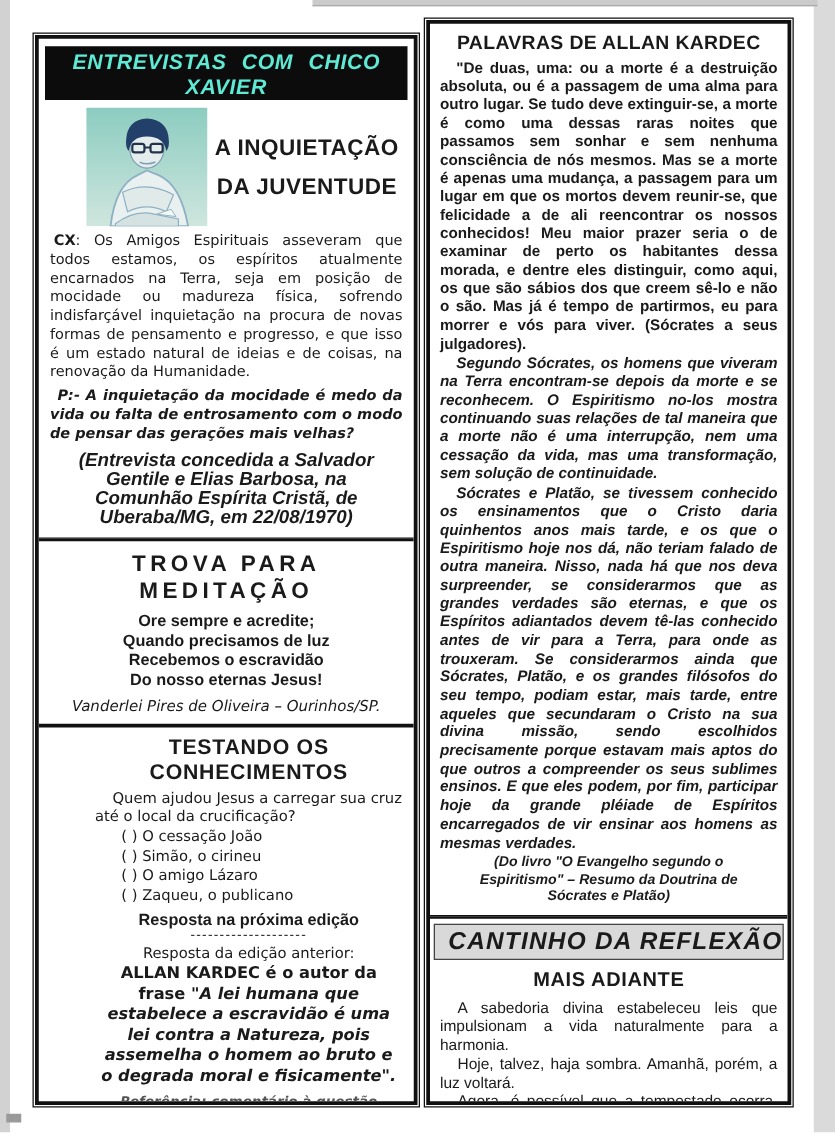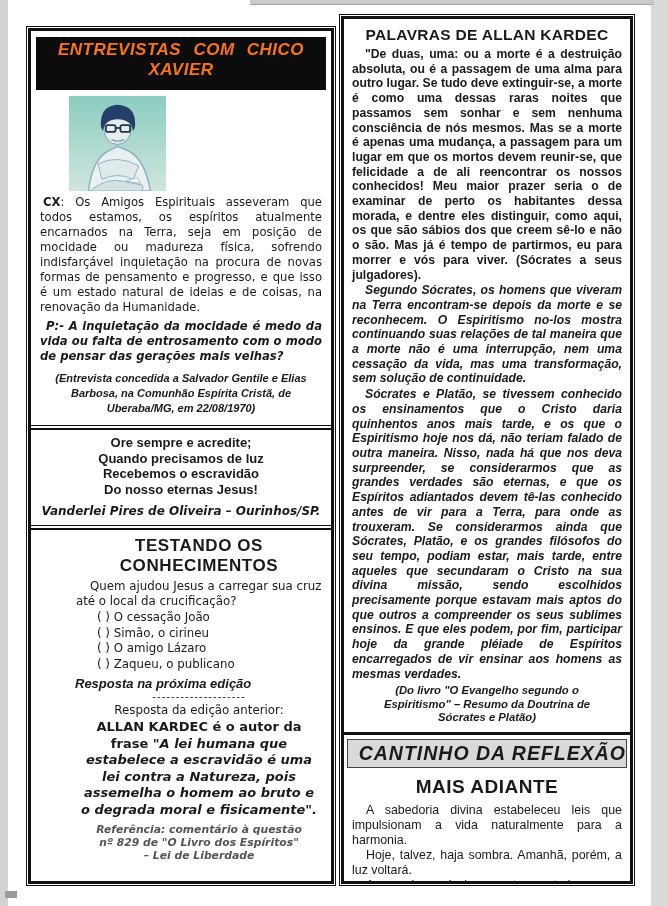--- a/index.html
+++ b/index.html
@@ -20,46 +20,46 @@
     border:3px solid #111;outline:1px solid #111;outline-offset:1px;
     overflow:hidden;display:flex;flex-direction:column;
   }
   .box-left{left:28px;top:28px;width:306px;height:856px;}
   .box-right{left:341px;top:16px;width:292px;height:868px;}
 
   .sep{height:2px;border-top:1px solid #111;border-bottom:2px solid #111;margin:3px 0;}
 
   
   .headerbar{
-    margin:6px 5px 4px 5px;background:#0c0c0c;color:#f97316;
+    margin:6px 5px 4px 5px;background:#0c0c0c;color:#5eead4;
     font-style:italic;font-weight:bold;font-size:17px;letter-spacing:.5px;word-spacing:7px;
-    text-align:center;padding:3px 0 10px 0;
+    text-align:center;padding:3px 0 0 0;
   }
   .article-top{display:flex;align-items:center;padding:2px 6px 2px 0;}
   .photo{width:97px;height:95px;margin-left:38px;flex:none;}
   .photo svg{display:block;width:100%;height:100%;}
   .art-title{
     flex:1;text-align:center;font-weight:bold;font-size:18px;line-height:31px;letter-spacing:.4px;
   }
   .para{margin:2px 9px;font-size:12.3px;line-height:15px;text-align:justify;}
   .q-para{font-family:"DejaVu Sans",sans-serif;font-weight:bold;font-style:italic;font-size:11.6px;text-indent:6px;}
   .a-para{font-family:"DejaVu Sans",sans-serif;font-size:11.6px;text-indent:3px;}
   .a-para .lead{font-weight:bold;}
   .credit{
-    margin:5px 14px 6px 14px;text-align:center;font-weight:bold;font-style:italic;font-size:11px;line-height:15px;
+    margin:5px 14px 6px 14px;text-align:center;font-weight:bold;font-style:italic;font-size:15px;line-height:15px;
   }
   .trova{padding:2px 8px 4px 8px;text-align:center;}
   .trova-title{font-weight:bold;font-size:18px;letter-spacing:3.5px;margin:3px 0 6px 0;}
   .trova-lines{font-weight:bold;font-size:13px;line-height:15.5px;}
-  .trova-author{font-weight:bold;font-style:italic;font-size:12px;margin-top:7px;font-family:"DejaVu Sans",sans-serif;}
+  .trova-author{font-weight:normal;font-style:italic;font-size:12px;margin-top:7px;font-family:"DejaVu Sans",sans-serif;}
   .quiz{padding:1px 8px 0 8px;margin-left:36px;}
   .quiz-title{text-align:center;font-weight:bold;font-size:17px;letter-spacing:.6px;margin:2px 0 3px 0;}
   .quiz-question{font-family:"DejaVu Sans",sans-serif;font-size:11.8px;line-height:15px;text-indent:14px;margin:0 1px;}
   .quiz-options{font-family:"DejaVu Sans",sans-serif;font-size:11.8px;line-height:15.6px;margin:1px 0 2px 22px;}
-  .quiz-next{font-weight:bold;font-style:italic;font-size:13px;margin-top:4px;}
+  .quiz-next{text-align:center;font-weight:bold;font-size:13px;margin-top:4px;}
   .dashes{text-align:center;font-size:11px;letter-spacing:1px;line-height:10px;color:#222;}
   .prev-label{text-align:center;font-family:"DejaVu Sans",sans-serif;font-size:11.8px;margin:2px 0;}
   .prev-answer{
     text-align:center;font-weight:bold;font-size:13px;line-height:16.5px;margin:2px 6px;
     font-family:"DejaVu Sans",sans-serif;
   }
   .prev-answer .quote{font-style:italic;}
   .reference{
     text-align:center;font-weight:bold;font-style:italic;font-size:10.8px;line-height:13px;color:#555;margin:5px 20px 4px 20px;
     font-family:"DejaVu Sans",sans-serif;
@@ -69,21 +69,21 @@
   .kardec{padding:3px 8px 0 8px;}
   .kardec-title{text-align:center;font-weight:bold;font-size:15.5px;letter-spacing:.3px;margin:4px 0 3px 0;}
   .kp{font-size:12.2px;line-height:14.7px;text-align:justify;text-indent:13px;margin:0 0 1px 0;font-weight:bold;}
   .kp.it{font-style:italic;}
   .kcredit{text-align:center;font-weight:bold;font-style:italic;font-size:11.3px;line-height:13.5px;margin:3px 10px 4px 10px;}
   .banner{
     margin:1px 3px;background:#d9d9d9;border:1px solid #444;
     text-align:right;font-weight:bold;font-style:italic;font-size:19.5px;letter-spacing:1px;padding:2px 0;
   }
   .reflexao{padding:0 8px;}
-  .reflexao-title{text-align:center;font-weight:bold;font-size:19px;letter-spacing:.5px;margin:7px 0 5px 0;}
+  .reflexao-title{text-align:center;font-weight:bold;font-size:16px;letter-spacing:.5px;margin:7px 0 5px 0;}
   .rp{font-size:12.4px;line-height:15px;text-align:justify;text-indent:14px;}
 </style>
 </head>
 <body>
 
 <div class="edge left"></div>
 <div class="edge right"></div>
 <div class="topedge"></div>
 <div class="corner-mark"></div>
 
@@ -108,31 +108,36 @@
         <ellipse cx="50" cy="34" rx="14" ry="16" fill="#e4edec" stroke="#7e9fb5" stroke-width="1"></ellipse>
         <path d="M33,26 Q34,10 50,9 Q67,10 68,26 Q69,32 66,36 Q64,24 50,24 Q37,24 35,36 Q32,32 33,26 Z" fill="#23406b"></path>
         <rect x="38" y="30" width="10" height="7" rx="2" fill="none" stroke="#22324a" stroke-width="1.8"></rect>
         <rect x="53" y="30" width="10" height="7" rx="2" fill="none" stroke="#22324a" stroke-width="1.8"></rect>
         <line x1="48" y1="33" x2="53" y2="33" stroke="#22324a" stroke-width="1.8"></line>
         <path d="M44,45 Q50,48 57,45" fill="none" stroke="#7e9fb5" stroke-width="1.2"></path>
         <path d="M24,96 Q40,84 56,88 L76,92 L76,98 L24,98 Z" fill="#d4e3e2" stroke="#8fb0c2" stroke-width="1"></path>
         <path d="M58,88 L70,84 L74,90 Z" fill="#f4f8f7" stroke="#8fb0c2" stroke-width="0.8"></path>
       </svg>
     </div>
+    <div class="art-title">
+      <div>A INQUIETAÇÃO</div>
+      <div>DA JUVENTUDE</div>
+    </div>
   </div>
 
   <p class="para a-para"><span class="lead">CX</span><span>: Os Amigos Espirituais asseveram que todos estamos, os espíritos atualmente encarnados na Terra, seja em posição de mocidade ou madureza física, sofrendo indisfarçável inquietação na procura de novas formas de pensamento e progresso, e que isso é um estado natural de ideias e de coisas, na renovação da Humanidade.</span></p>
 
   <p class="para q-para">P:- A inquietação da mocidade é medo da vida ou falta de entrosamento com o modo de pensar das gerações mais velhas?</p>
 
   <div class="credit">(Entrevista concedida a Salvador Gentile e Elias Barbosa, na Comunhão Espírita Cristã, de Uberaba/MG, em 22/08/1970)</div>
 
   <div class="sep"></div>
 
   <div class="trova">
+    <div class="trova-title">TROVA PARA MEDITAÇÃO</div>
     <div class="trova-lines">
         <div>Ore sempre e acredite;</div>
         <div>Quando precisamos de luz</div>
         <div>Recebemos o escravidão</div>
         <div>Do nosso eternas Jesus!</div>
       </div>
     <div class="trova-author">Vanderlei Pires de Oliveira – Ourinhos/SP.</div>
   </div>
 
   <div class="sep"></div>

